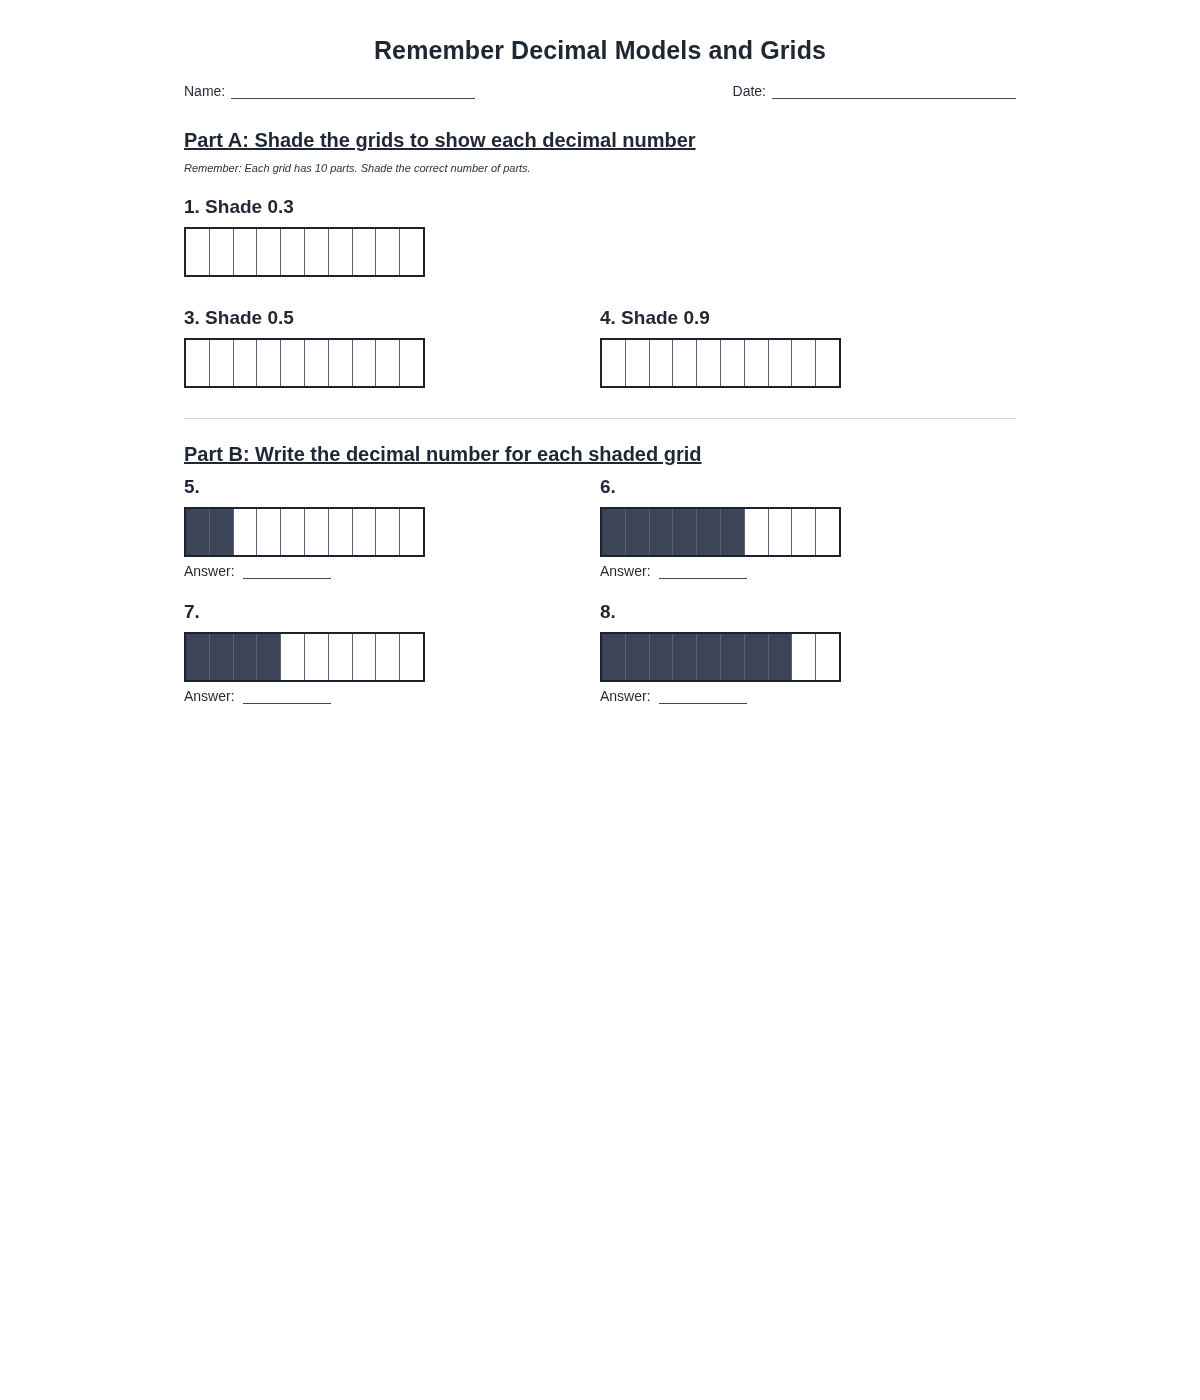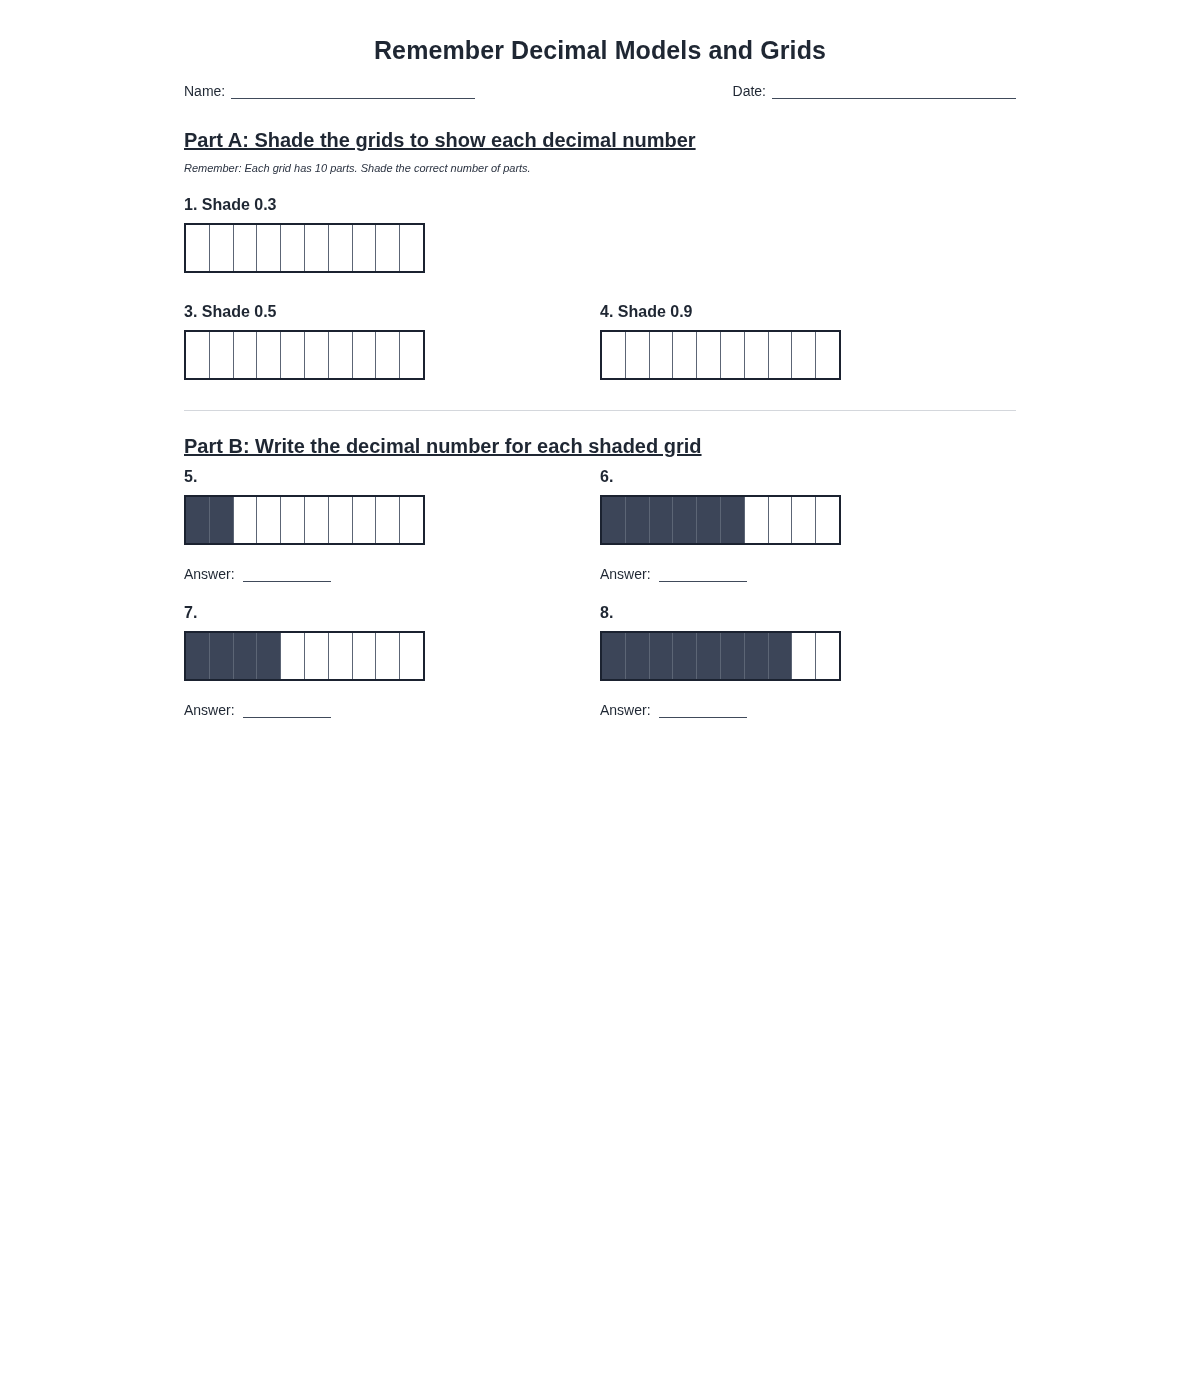--- a/index.html
+++ b/index.html
@@ -65,21 +65,21 @@
     color: #2a3240;
     margin: 0 0 22px 0;
   }
   .grid-columns {
     display: flex;
   }
   .col {
     width: 424px;
   }
   .q-label {
-    font-size: 16px;
+    font-size: 19px;
     font-weight: bold;
     color: #1f2733;
     margin-bottom: 9px;
   }
   .decimal-grid {
     display: flex;
     border: 2px solid #1b2230;
     width: 241px;
     height: 50px;
     box-sizing: border-box;
@@ -101,21 +101,21 @@
     margin-bottom: 30px;
   }
   .divider {
     border: none;
     border-top: 1px solid #d4d7dc;
     margin: 26px 0 24px 0;
   }
   .answer-line {
     font-size: 14px;
     color: #1f2733;
-    margin-top: 21px;
+    margin-top: 6px;
     display: flex;
     align-items: flex-end;
   }
   .answer-blank {
     display: inline-block;
     border-bottom: 1px solid #404a5a;
     width: 88px;
     height: 13px;
     margin-left: 8px;
   }

